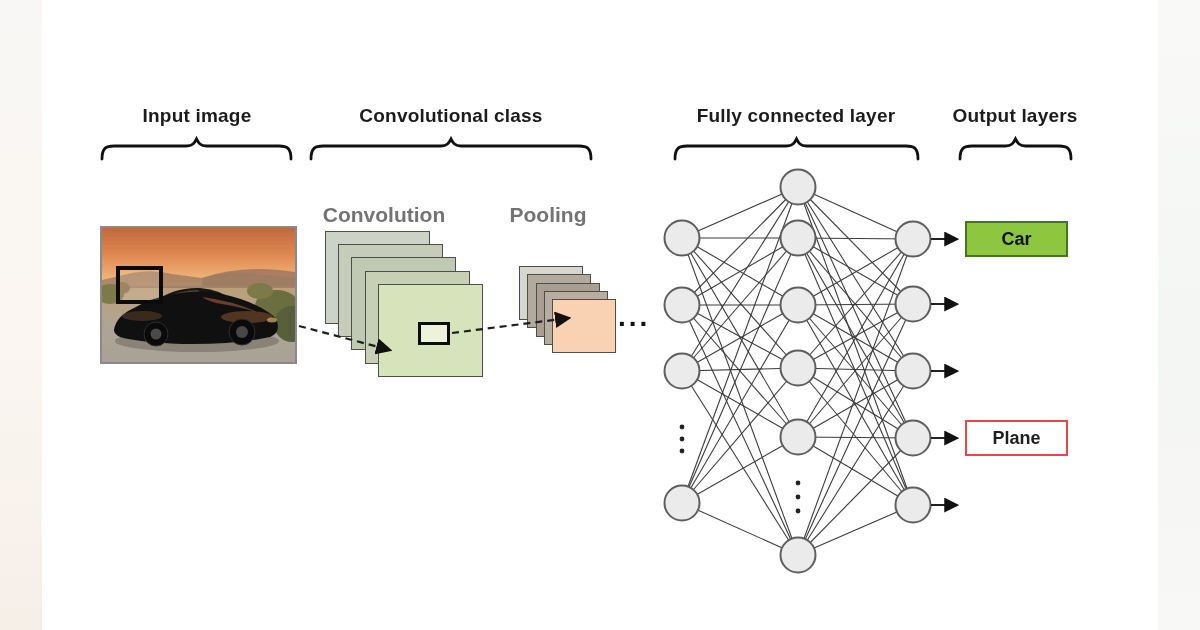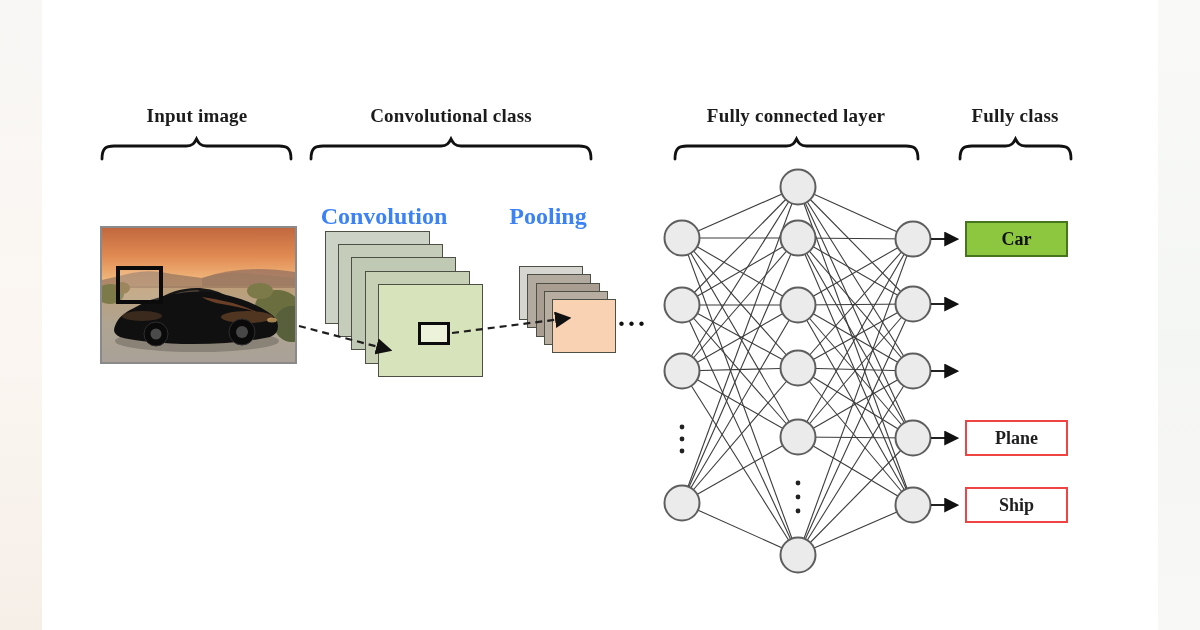--- a/index.html
+++ b/index.html
@@ -1,31 +1,31 @@
 <!DOCTYPE html>
 <html><head>
 <meta charset="utf-8">
 <style>
   html,body{margin:0;padding:0;background:#fff;}
   #canvas{
     position:relative;width:1200px;height:630px;overflow:hidden;
     background:#ffffff;
-    font-family:Liberation Serif, serif;
+    font-family:Liberation Sans, sans-serif;
   }
   .gutter{position:absolute;top:0;width:42px;height:630px;pointer-events:none;}
   .gutter.left{left:0;background:linear-gradient(180deg,#f8f7f5 0%,#fbf6f1 55%,#f6efe8 100%);}
   .gutter.right{right:0;background:linear-gradient(180deg,#f9faf8 0%,#f4f6f3 55%,#f8f8f6 100%);}
 
   .section-label{
     position:absolute;transform:translateX(-50%);
     font-size:19px;font-weight:700;color:#1c1c1c;white-space:nowrap;letter-spacing:.2px;
   }
   .stage-label{
     position:absolute;transform:translateX(-50%);
-    font-size:24px;font-weight:700;color:#3b82f6;white-space:nowrap;
+    font-size:21px;font-weight:700;color:#737373;white-space:nowrap;
   }
 
   #photo{
     position:absolute;left:100px;top:226px;width:193px;height:134px;
     border:2px solid #8a8a8a;box-sizing:content-box;background:#e8a05e;
   }
   #photo svg{display:block;}
   #patch{
     position:absolute;left:14px;top:38px;width:39px;height:30px;
     border:4px solid #0b0b0b;background:rgba(255,240,220,0.15);
@@ -56,21 +56,21 @@
 </head>
 <body>
 
 <div id="canvas">
   <div class="gutter left"></div>
   <div class="gutter right"></div>
 
   <div class="section-label" style="left:197px;top:105px">Input image</div>
   <div class="section-label" style="left:451px;top:105px">Convolutional class</div>
   <div class="section-label" style="left:796px;top:105px">Fully connected layer</div>
-  <div class="section-label" style="left:1015px;top:105px">Fully class</div>
+  <div class="section-label" style="left:1015px;top:105px">Output layers</div>
 
   <div id="photo" title="black sports car at sunset with highlighted receptive-field patch">
     <svg width="193" height="134" viewBox="0 0 193 134">
       <defs>
         <linearGradient id="sky" x1="0" y1="0" x2="0" y2="1">
           <stop offset="0" stop-color="#c2683f"></stop>
             <stop offset="0.45" stop-color="#e08a52"></stop>
           <stop offset="0.8" stop-color="#efb277"></stop>
             <stop offset="1" stop-color="#f3cf9b"></stop>
         </linearGradient>
@@ -121,21 +121,20 @@
       <div class="stack-square" style="left: 535.6px; top: 282.6px; width: 64px; height: 54px; z-index: 1; background: rgb(169, 158, 145);"></div>
       <div class="stack-square" style="left: 543.9px; top: 290.9px; width: 64px; height: 54px; z-index: 1; background: rgb(183, 173, 161);"></div>
       <div class="stack-square" style="left: 552.2px; top: 299.2px; width: 64px; height: 54px; z-index: 1; background: rgb(248, 210, 178);"></div>
     </div>
   <div id="kernel-rect"></div>
 
   <div id="more-layers-ellipsis">...</div>
 
   <div class="class-box highlighted" style="top:221px">Car</div>
   <div class="class-box" style="top:420px">Plane</div>
-  <div class="class-box" style="top:487px">Ship</div>
 
   <svg id="network-svg" width="1200" height="630">
       <g stroke="#3c3c3c" stroke-width="1.1">
         <line x1="682" y1="238" x2="798" y2="187"></line>
         <line x1="682" y1="238" x2="798" y2="238"></line>
         <line x1="682" y1="238" x2="798" y2="305"></line>
         <line x1="682" y1="238" x2="798" y2="368"></line>
         <line x1="682" y1="238" x2="798" y2="437"></line>
         <line x1="682" y1="238" x2="798" y2="555"></line>
         <line x1="682" y1="305" x2="798" y2="187"></line>

